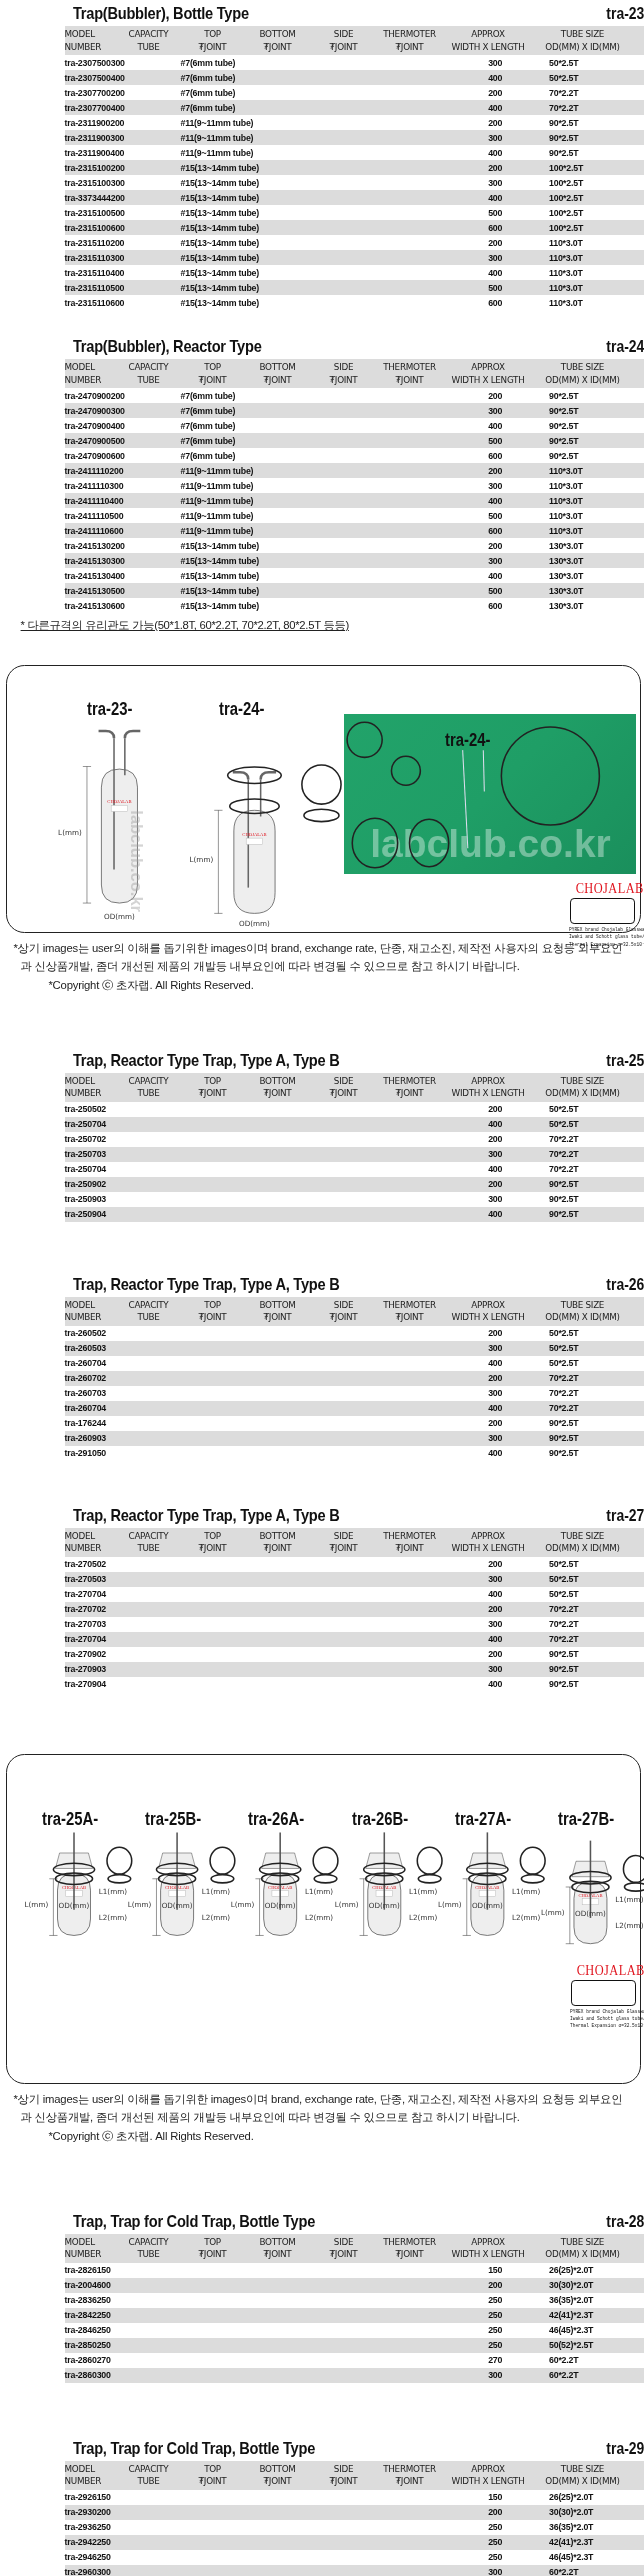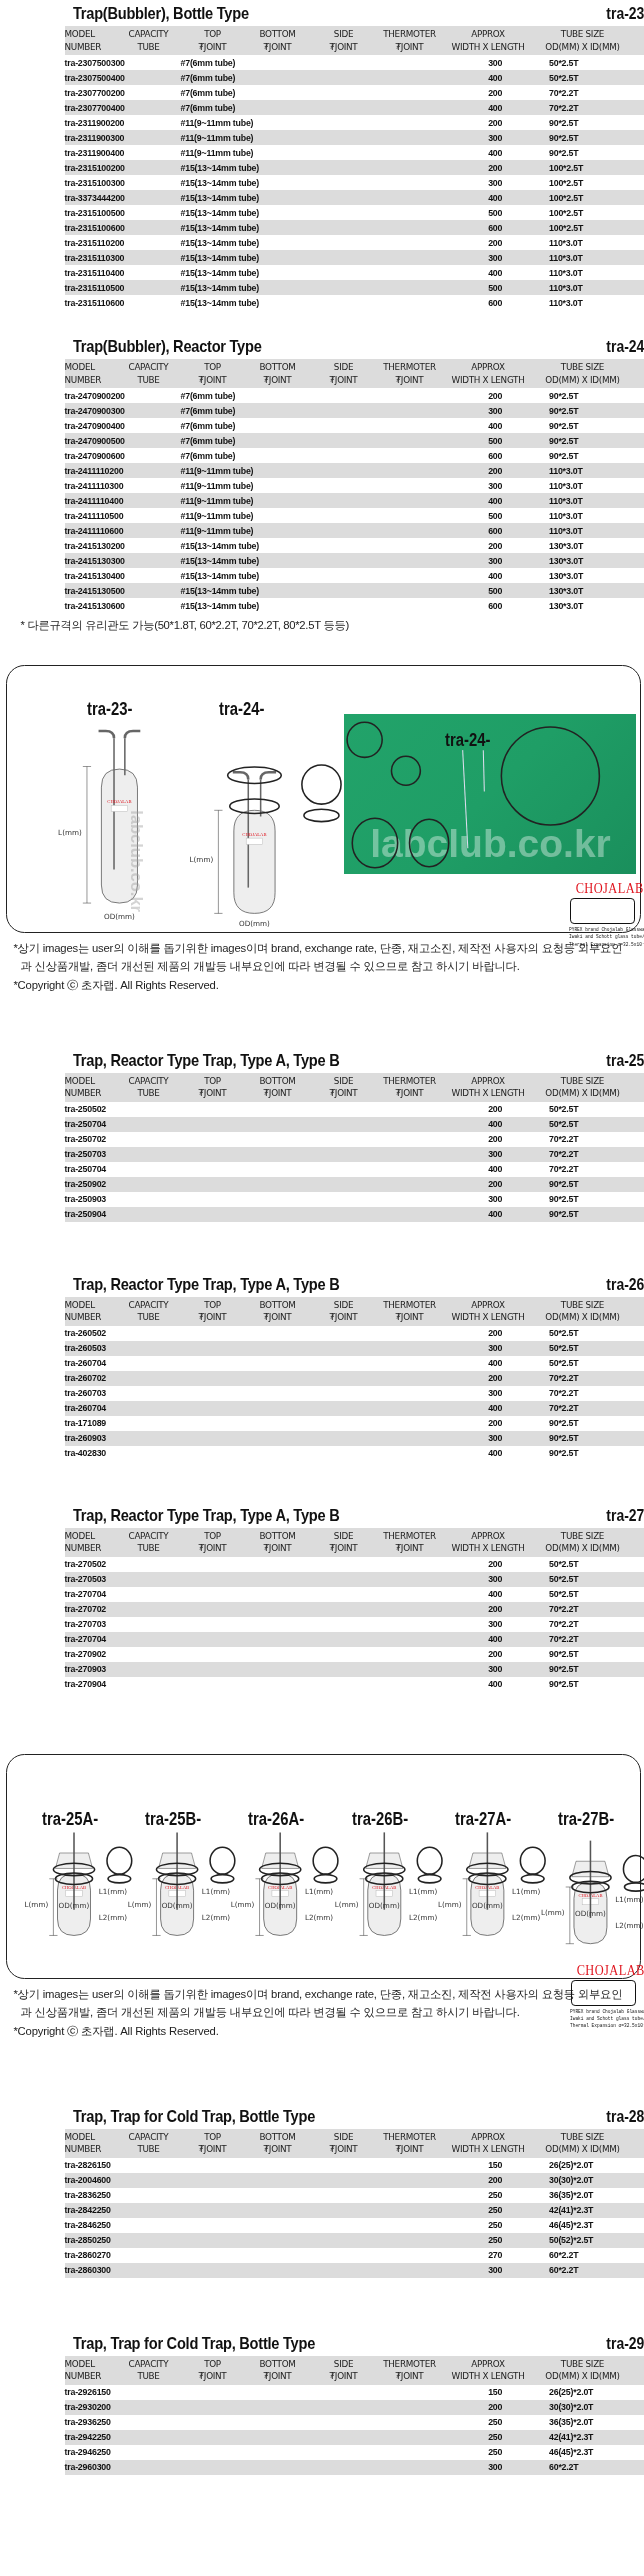--- a/index.html
+++ b/index.html
@@ -40,21 +40,21 @@
     height: 15px; font-size: 8.8px; font-weight: bold; white-space: nowrap;
     font-family: "Liberation Sans", sans-serif; letter-spacing: -0.2px;
   }
   table.spec tbody tr:nth-child(even) { background: #dcdcdc; }
   td.c-model { padding-left: 0; }
   td.c-cap { padding-left: 0; }
   td.c-top { padding-left: 0; }
   td.c-len { text-align: center; padding-left: 14.4px; }
   td.c-tube { padding-left: 15.5px; }
   td.c-thermo { text-align: center; }
-  .note { font-size: 11.3px; margin: 5.2px 0 0 20.6px; color: #222; letter-spacing: -0.3px; }
+  .note { font-size: 11.3px; margin: 5.2px 0 0 20.6px; color: #222; letter-spacing: -0.3px; text-decoration: underline; }
 
   .figbox {
     position: relative; margin-left: 6.2px; width: 635px;
     border: 1px solid #222; border-radius: 18.5px; background: #fff;
   }
   .fig-label {
     position: absolute; font-weight: bold; font-size: 17.5px;
     transform: scaleX(0.85); transform-origin: left top; white-space: nowrap;
   }
   .photo {
@@ -74,21 +74,21 @@
   }
   .badge .box { height: 26px; border: 1px solid #111; border-radius: 4.1px; margin: 1px 1px 2.1px 1px; }
   .badge .ln {
     font-family: "Liberation Mono", monospace; font-size: 4.9px; line-height: 7.2px;
     transform: scaleX(0.92); transform-origin: left; white-space: nowrap;
   }
 
   .disclaimer { margin: 7.2px 0 0 13.4px; font-size: 11.3px; line-height: 17.5px; color: #222; letter-spacing: -0.2px; }
   .disclaimer p { white-space: nowrap; }
   .disclaimer .indent { padding-left: 7.2px; }
-  .disclaimer .copy { margin-top: 2.1px; }
+  .disclaimer .copy { margin-top: 2.1px; margin-left: 35px; }
 
   svg.drw { position: absolute; overflow: visible; }
   .dimtxt { font-family: "DejaVu Sans", sans-serif; font-size: 14px; fill: #333; }
   .vwm { font-family: "Liberation Sans", sans-serif; font-weight: bold; font-size: 32px; fill: rgba(160,160,160,0.45); }
 </style>
 </head>
 <body>
 
 <div id="page">
   <div class="section">
@@ -943,21 +943,21 @@
     <td class="c-top"></td>
     <td></td>
     <td></td>
     <td class="c-thermo"></td>
     <td class="c-len">400</td>
     <td class="c-tube">70*2.2T</td>
     <td></td>
   </tr>
 
   <tr>
-    <td class="c-model">tra-171089</td>
+    <td class="c-model">tra-176244</td>
     <td class="c-cap"></td>
     <td class="c-top"></td>
     <td></td>
     <td></td>
     <td class="c-thermo"></td>
     <td class="c-len">200</td>
     <td class="c-tube">90*2.5T</td>
     <td></td>
   </tr>
 
@@ -967,21 +967,21 @@
     <td class="c-top"></td>
     <td></td>
     <td></td>
     <td class="c-thermo"></td>
     <td class="c-len">300</td>
     <td class="c-tube">90*2.5T</td>
     <td></td>
   </tr>
 
   <tr>
-    <td class="c-model">tra-402830</td>
+    <td class="c-model">tra-291050</td>
     <td class="c-cap"></td>
     <td class="c-top"></td>
     <td></td>
     <td></td>
     <td class="c-thermo"></td>
     <td class="c-len">400</td>
     <td class="c-tube">90*2.5T</td>
     <td></td>
   </tr>
 </tbody>
@@ -1149,21 +1149,21 @@
     <td></td>
     <td class="c-thermo"></td>
     <td class="c-len">400</td>
     <td class="c-tube">90*2.5T</td>
     <td></td>
   </tr>
 </tbody>
     </table>
   </div>
 <div style="height:62px"></div>
-    <div class="figbox" style="height:225px">
+    <div class="figbox" style="height:330px">
       <div class="fig-label" style="left:35px;top:54px">tra-25A-</div>
       <div class="fig-label" style="left:138px;top:54px">tra-25B-</div>
       <div class="fig-label" style="left:241px;top:54px">tra-26A-</div>
       <div class="fig-label" style="left:345px;top:54px">tra-26B-</div>
       <div class="fig-label" style="left:448px;top:54px">tra-27A-</div>
       <div class="fig-label" style="left:551px;top:54px">tra-27B-</div>
       <svg class="drw" width="635" height="263" style="left:0;top:0" viewBox="0 0 1232 510">
         <g>
           <path d="M98 262 Q98 230 130 230 Q162 230 162 262 L162 318 Q162 350 130 350 Q98 350 98 318 Z" fill="#eeeeee" stroke="#555" stroke-width="1.5"></path>
           <text x="130" y="260" text-anchor="middle" font-family="Liberation Serif, serif" font-size="9" fill="#e0141e">CHOJALAB</text>

